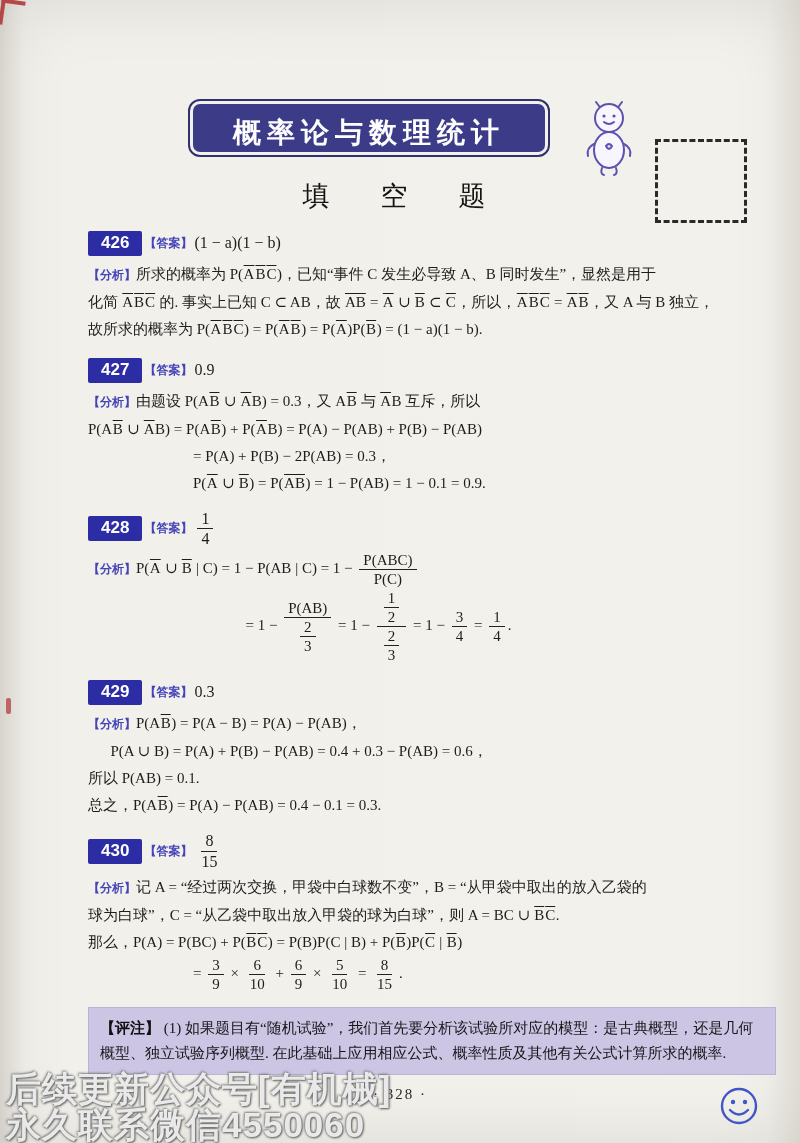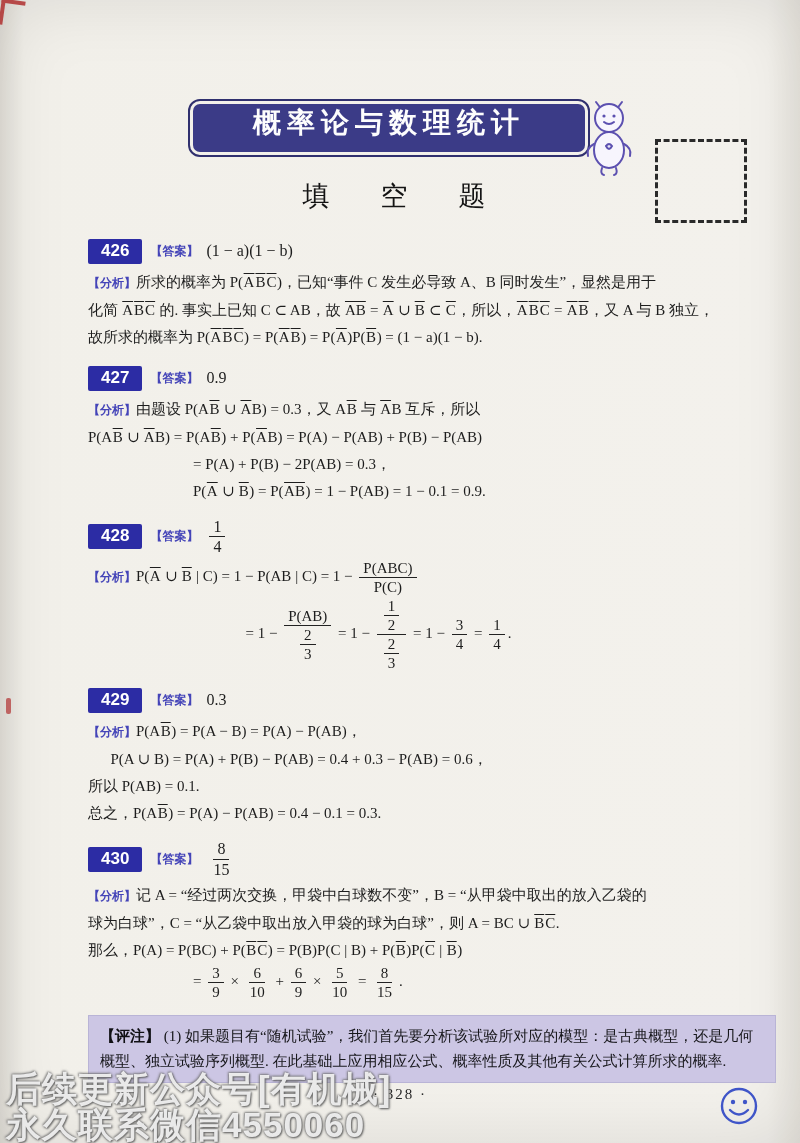--- a/index.html
+++ b/index.html
@@ -8,35 +8,35 @@
     background:linear-gradient(90deg,#e2dfd8 0%,#f2f0ea 3%,#f3f1ec 96%,#e9e6df 100%);
     box-shadow:inset 0 0 70px rgba(0,0,0,.10);
     font-family:"Liberation Serif","DejaVu Serif",serif;color:#1d1d1d;
   }
   
   .corner-mark{position:absolute;left:0;top:0;width:20px;height:22px;
     border-left:4px solid #b03030;border-top:4px solid #b03030;transform:rotate(8deg);opacity:.85;}
   .edge-mark{position:absolute;left:6px;top:698px;width:5px;height:16px;background:#b03030;opacity:.7;border-radius:2px;}
   
   .title-banner{
-    position:absolute;left:193px;top:104px;width:392px;height:48px;
+    position:absolute;left:193px;top:104px;width:352px;height:48px;
     background:#3b3b87;border-radius:7px;outline:2px solid #30306e;outline-offset:3px;
-    display:flex;align-items:flex-start;justify-content:center;
+    display:flex;align-items:flex-end;justify-content:center;
   }
   .title-banner span{color:#fdfdfd;font-size:28px;font-weight:bold;letter-spacing:6px;}
   .mascot{position:absolute;left:576px;top:92px;}
   .dashed-box{position:absolute;left:655px;top:139px;width:86px;height:78px;border:3px dashed #2a2a2a;background:transparent;}
   .section-title{
     position:absolute;top:178px;left:0;width:100%;text-align:center;margin:0;
     font-size:27px;font-weight:normal;letter-spacing:12px;color:#141414;
   }
   
   .flow{position:absolute;left:88px;right:24px;top:228px;}
   .problem{margin-bottom:13px;}
-  .prob-head{display:flex;align-items:center;gap:8px;margin:8px 0 3px 0;min-height:30px;}
+  .prob-head{display:flex;align-items:center;gap:2px;margin:0 0 3px 0;min-height:30px;}
   .prob-num{
     background:#2c2ca4;color:#fff;font-weight:bold;font-size:17px;
     font-family:"Liberation Sans","DejaVu Sans",sans-serif;
     padding:2px 13px 3px 13px;border-radius:2px;
   }
   .lbl{color:#4444b8;font-weight:bold;font-size:12px;white-space:nowrap;}
   .ans{font-size:16px;}
   .aline{font-size:15px;line-height:26px;margin:1px 0;}
   .aline .lbl{margin-right:0;text-align:right;}
   .ind0{padding-left:0;}

